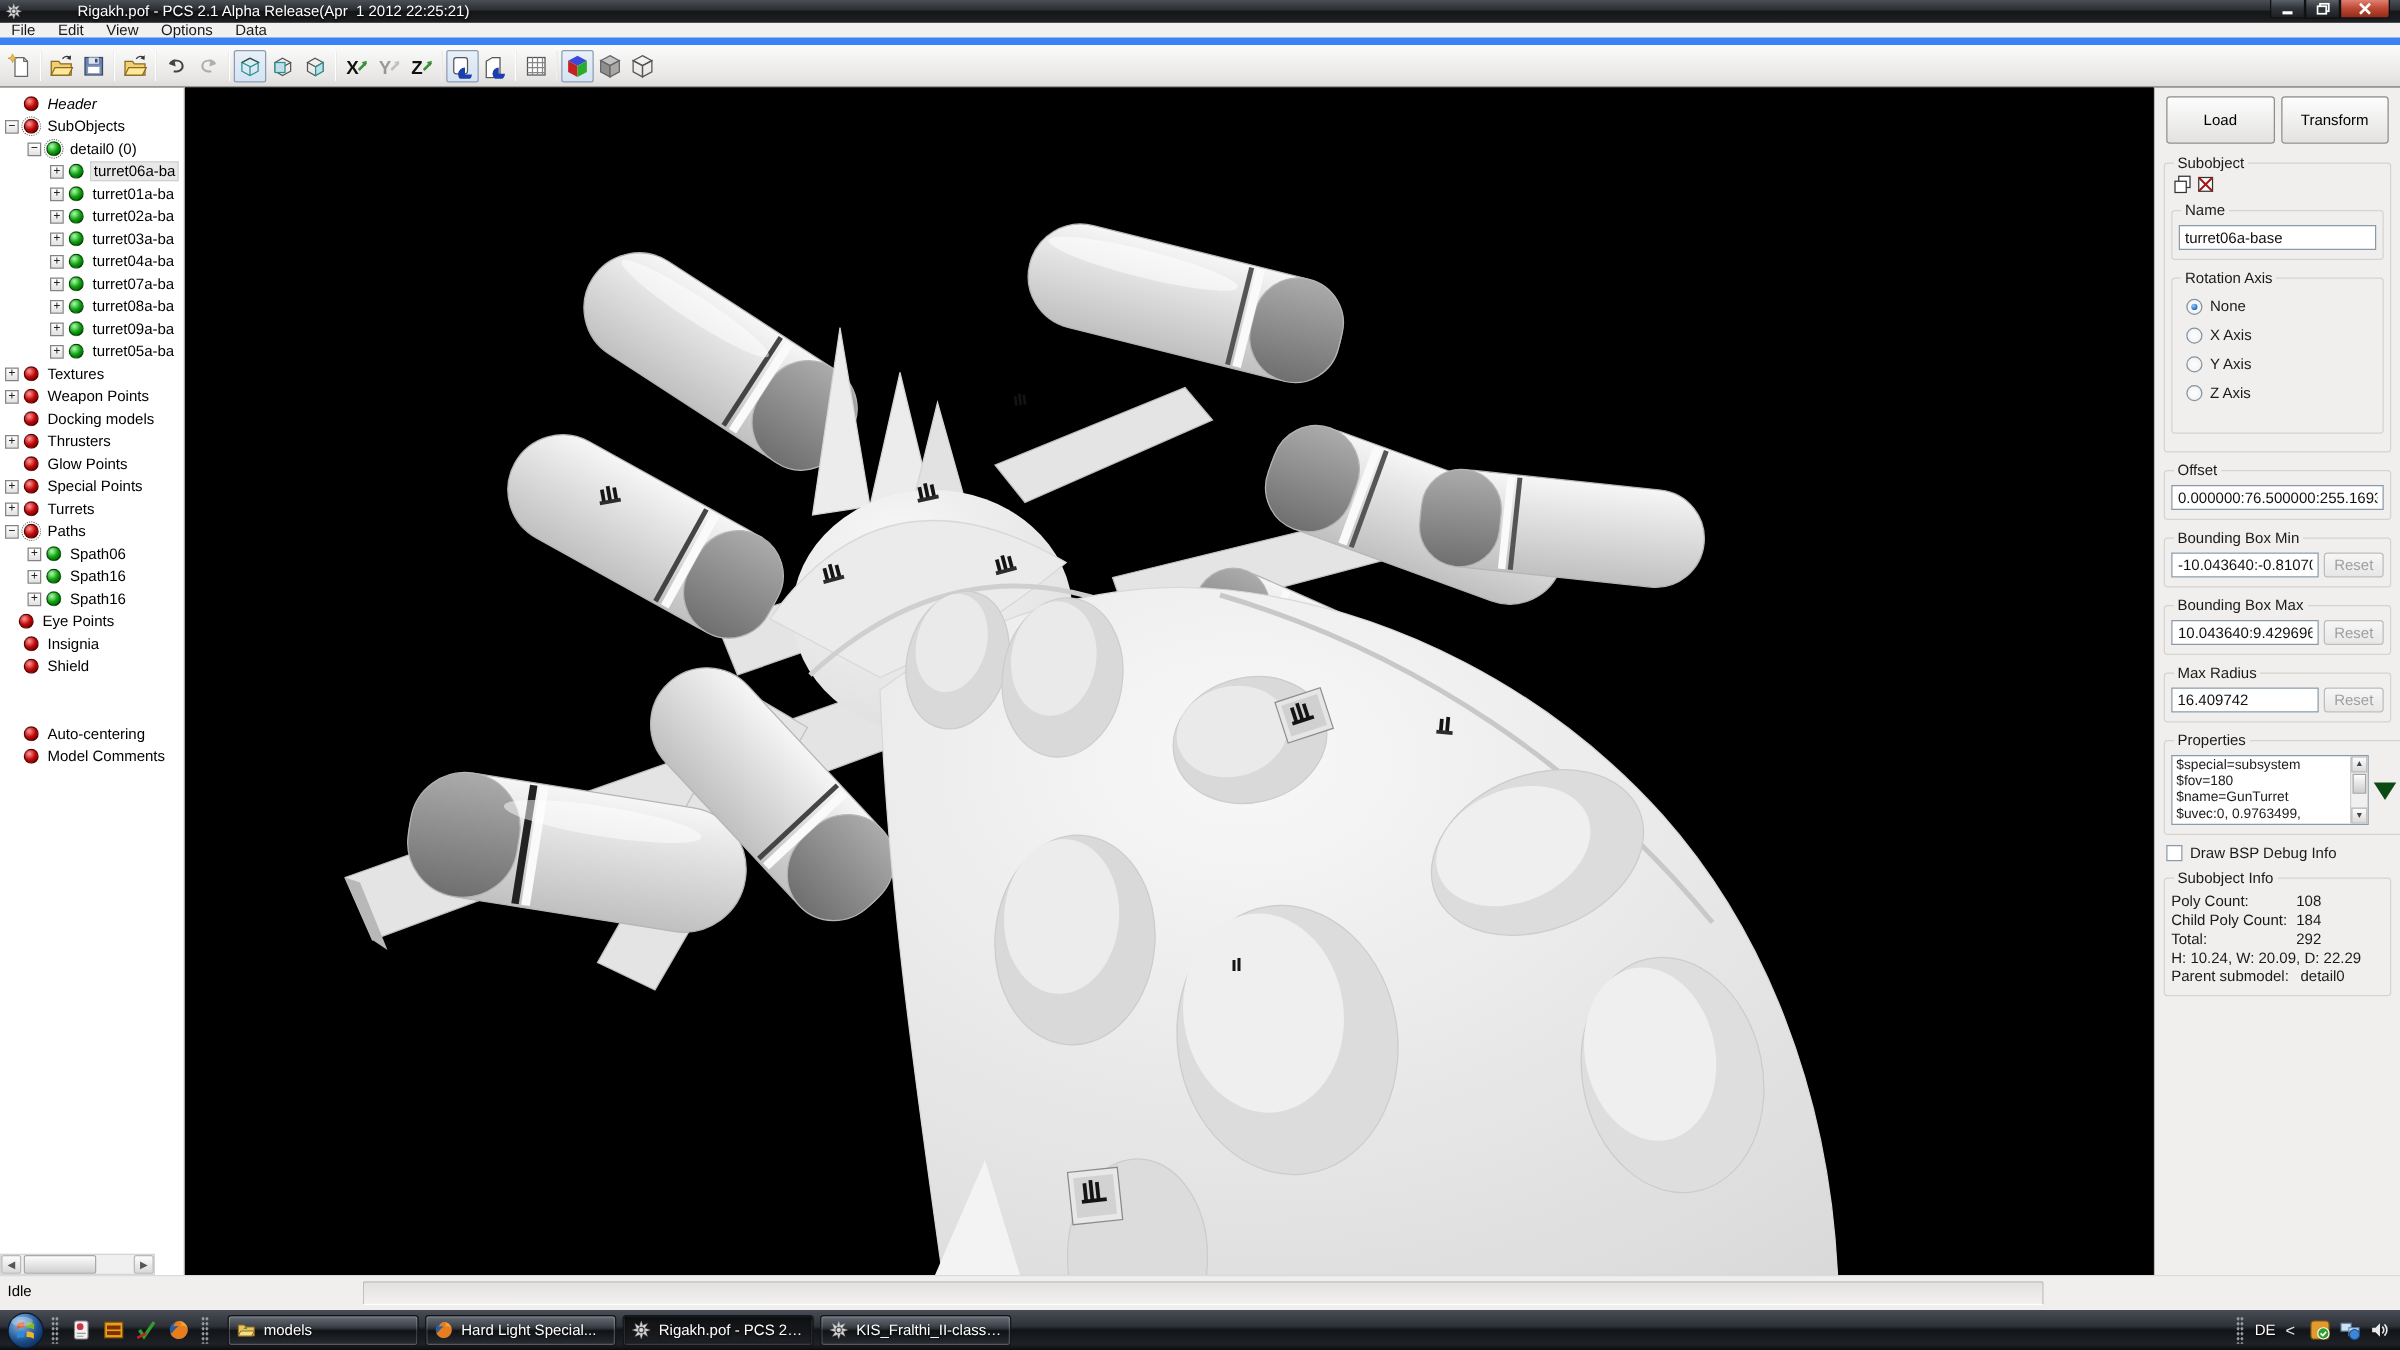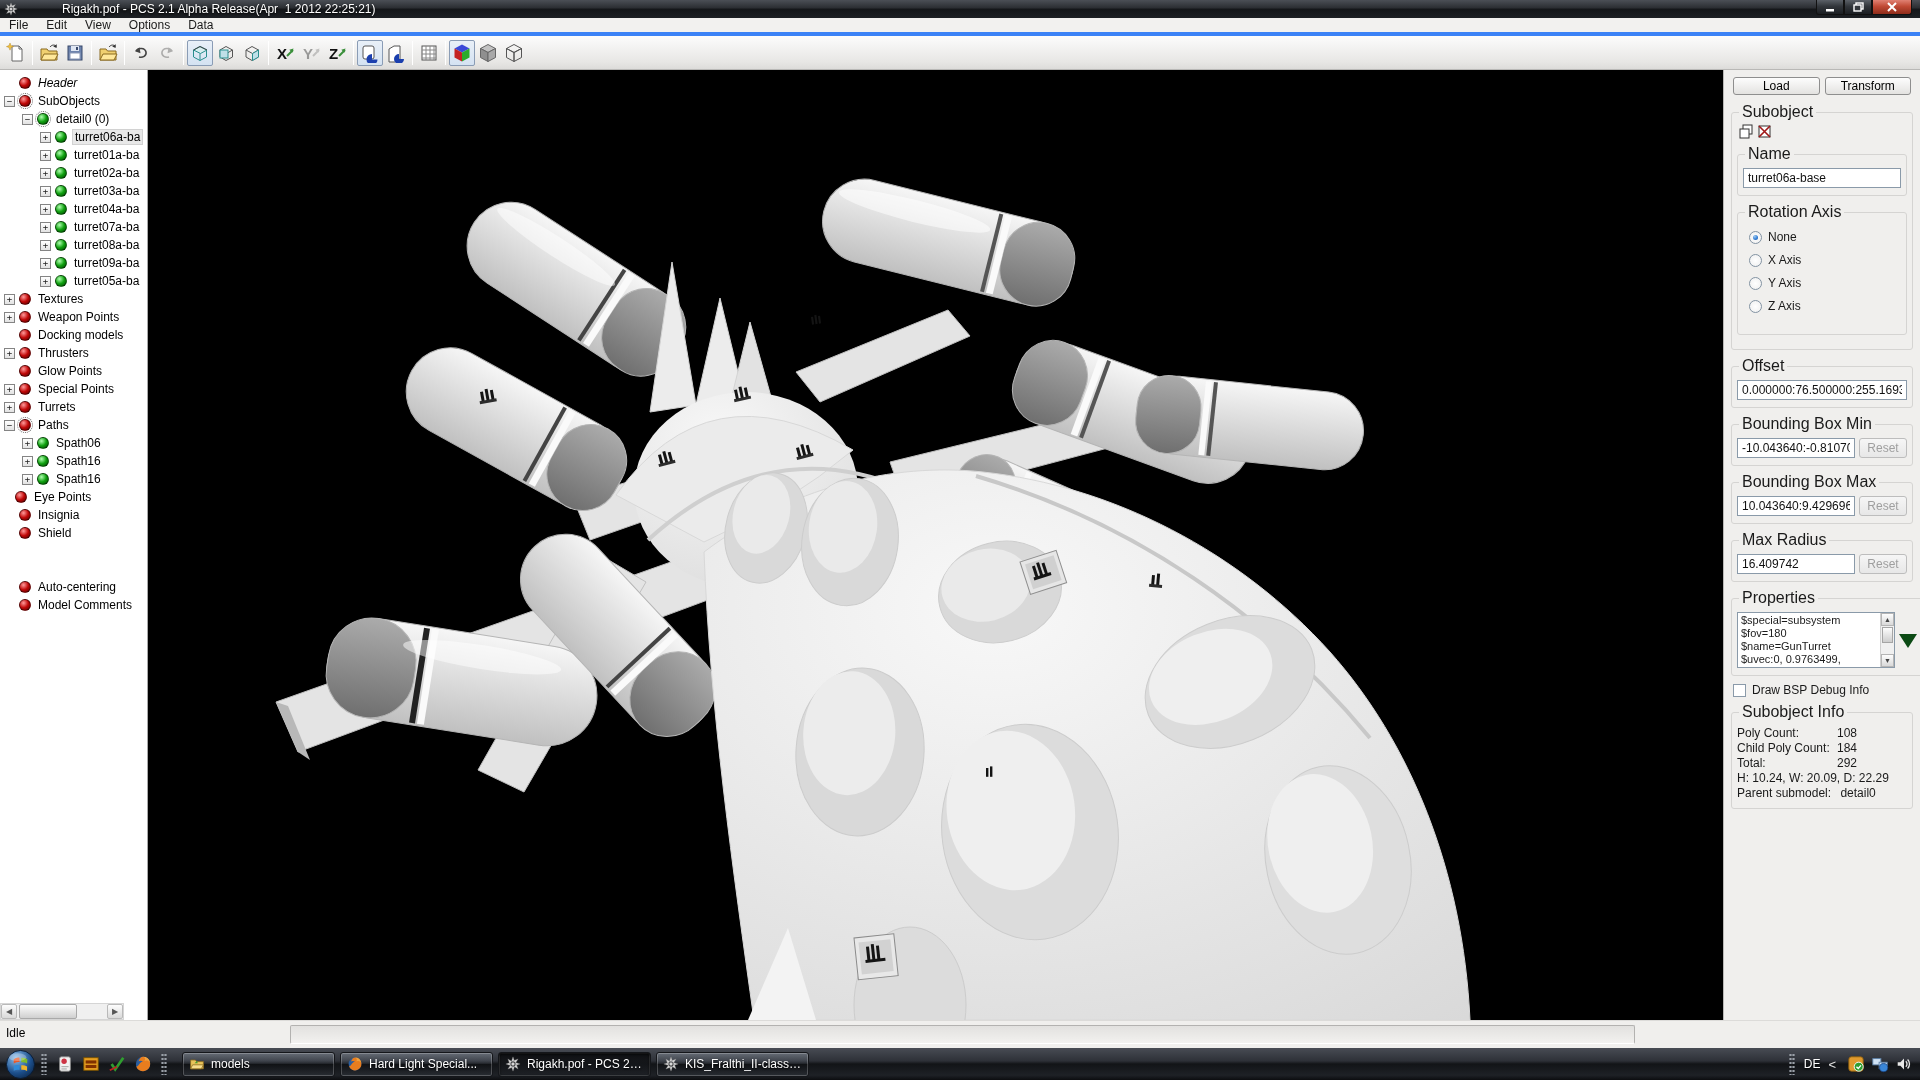--- a/index.html
+++ b/index.html
@@ -11,21 +11,21 @@
     display:flex; align-items:center; padding-left:4px; font-size:12px; position:relative; flex:0 0 18px;gap:39px; }
   .titlebar .ticon { width:14px; height:14px; margin-right:5px; }
   .titlebar .ttext { text-shadow:0 1px 2px #000; white-space:pre; }
   .wincontrols { position:absolute; right:8px; top:0; display:flex; }
   .wbtn { width:28px; height:15px; display:flex; align-items:center; justify-content:center;
     background:linear-gradient(#5b6067,#32363b 45%,#1b1e22); border:1px solid #111; border-top:none; }
   .wbtn.min { border-radius:0 0 0 3px; }
   .wbtn.close { width:40px; background:linear-gradient(#e08173,#c14a35 45%,#8f2c1a); border-radius:0 0 3px 0; }
 
   
-  .menubar { height:18px; background:#f2f1ef; border-bottom:4px solid #3b82f6; display:flex; align-items:center;
+  .menubar { height:18px; background:#f2f1ef; border-bottom:6px solid #3b82f6; display:flex; align-items:center;
     font-size:12px; color:#1a1a1a; flex:0 0 18px; }
   .menuitem { padding:1px 9px; cursor:default; }
 
   
   .toolbar { height:34px; background:linear-gradient(#fcfcfc,#e7e6e4 80%,#dddcda); border-bottom:1px solid #b9b8b6;
     display:flex; align-items:center; padding-left:3px; flex:0 0 34px; }
   .tbtn { width:26px; height:26px; display:flex; align-items:center; justify-content:center; border:1px solid transparent; border-radius:2px; }
   .tbtn svg { width:20px; height:20px; }
   .tbtn.pressed { border-color:#8a9cb5; background:linear-gradient(#e9f0f8,#d4e2f2); }
   .tbtn.disabled { opacity:.38; filter:grayscale(1); }
@@ -54,24 +54,24 @@
   .hthumb { width:58px; height:15px; margin-left:2px; background:linear-gradient(#fdfdfd,#cfcfcf); border:1px solid #a9a9a9; border-radius:2px; }
   .htrack { flex:1; }
 
   
   .viewport { flex:1; background:#000; position:relative; overflow:hidden; }
   .viewport svg { position:absolute; inset:0; width:100%; height:100%; }
 
   
   .rightpanel { width:197px; background:#f0efed; border-left:1px solid #b9b8b6; padding:5px 7px; font-size:12px; color:#1a1a1a; overflow:hidden; }
   .btnrow { display:flex; gap:5px; margin:2px 2px 8px 2px; }
-  .pbtn { flex:1; height:18px; border:1px solid #8e8e8e; border-radius:3px; background:linear-gradient(#fdfdfd,#e3e2e0); font-size:12px;
+  .pbtn { flex:1; height:38px; border:1px solid #8e8e8e; border-radius:3px; background:linear-gradient(#fdfdfd,#e3e2e0); font-size:12px;
     font-family:"Liberation Sans",sans-serif; }
   fieldset { border:1px solid #d5d4d2; border-radius:3px; padding:5px 5px 7px 5px; margin-bottom:7px; }
-  legend { font-size:16px; padding:0 3px; margin-left:2px; }
+  legend { font-size:12px; padding:0 3px; margin-left:2px; }
   .subicons { display:flex; gap:3px; margin:-2px 0 3px 2px; }
   .subicons svg { width:15px; height:15px; }
   .tfield { width:100%; height:20px; border:1px solid #8a9aa9; background:#fff; font-size:12px; padding:1px 4px;
     font-family:"Liberation Sans",sans-serif; color:#111; }
   .radio { display:flex; align-items:center; margin:4px 2px 9px 6px; }
   .rdot { width:13px; height:13px; border-radius:50%; border:1px solid #8393a3; background:radial-gradient(#fff,#eee); margin-right:6px; position:relative; }
   .rdot.on::after { content:""; position:absolute; inset:3px; border-radius:50%; background:radial-gradient(circle at 35% 30%,#9cc8ee,#2f7bd6 60%,#1b4f92); }
   .rotbox { height:132px; }
   .fieldrow { display:flex; gap:4px; align-items:center; }
   .fieldrow .tfield { flex:1; min-width:0; }

